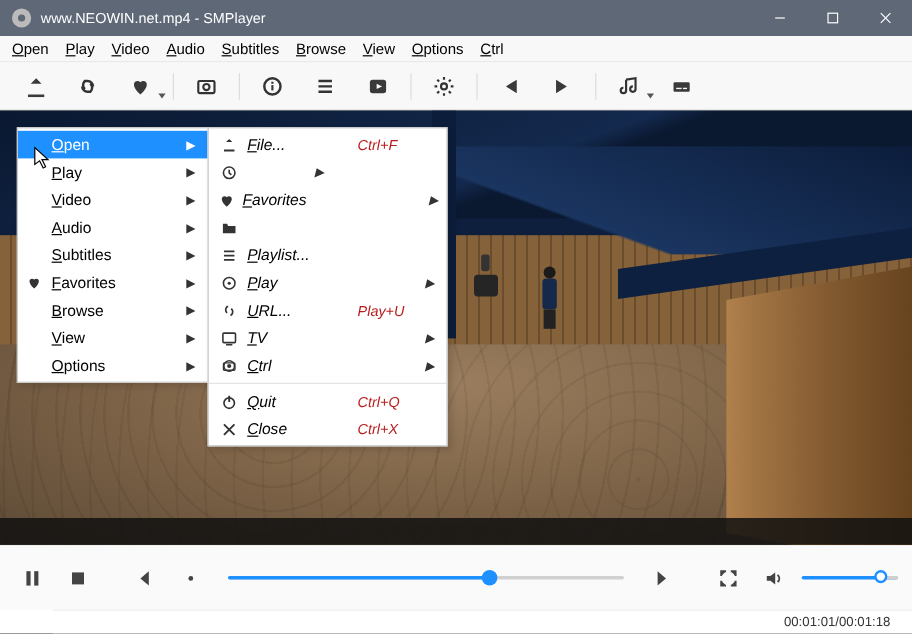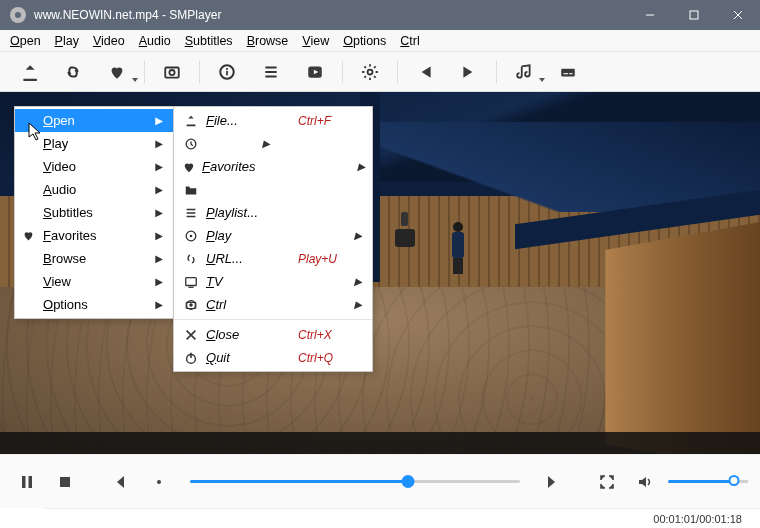--- a/index.html
+++ b/index.html
@@ -365,36 +365,36 @@
         </svg>
       </span>
       <span class="lbl ul">Ctrl</span>
       <span class="sc"></span>
       <span class="arr">▶</span>
     </div>
     <hr>
     <div class="row">
       <span class="ic">
         <svg width="14" height="14" viewBox="0 0 16 16">
+          <circle cx="8" cy="9" r="5" fill="none" stroke="#333" stroke-width="1.6"></circle>
+          <path d="M8 2v6" stroke="#333" stroke-width="1.8"></path>
+        </svg>
+      </span>
+      <span class="lbl ul">Quit</span>
+      <span class="sc">Ctrl+Q</span>
+      <span class="arr"></span>
+    </div>
+    <div class="row">
+      <span class="ic">
+        <svg width="14" height="14" viewBox="0 0 16 16">
           <path d="M3 3l10 10M13 3L3 13" stroke="#333" stroke-width="1.8"></path>
         </svg>
       </span>
       <span class="lbl ul">Close</span>
       <span class="sc">Ctrl+X</span>
-      <span class="arr"></span>
-    </div>
-    <div class="row">
-      <span class="ic">
-        <svg width="14" height="14" viewBox="0 0 16 16">
-          <circle cx="8" cy="9" r="5" fill="none" stroke="#333" stroke-width="1.6"></circle>
-          <path d="M8 2v6" stroke="#333" stroke-width="1.8"></path>
-        </svg>
-      </span>
-      <span class="lbl ul">Quit</span>
-      <span class="sc">Ctrl+Q</span>
       <span class="arr"></span>
     </div>
   </div>
 
 <div class="cursor">
   <svg viewBox="0 0 16 20">
       <path d="M1 1 L1 15 L5 12 L8 18 L10 17 L7 11 L12 11 Z" fill="#fff" stroke="#000" stroke-width="1"></path>
     </svg>
 </div>
 

